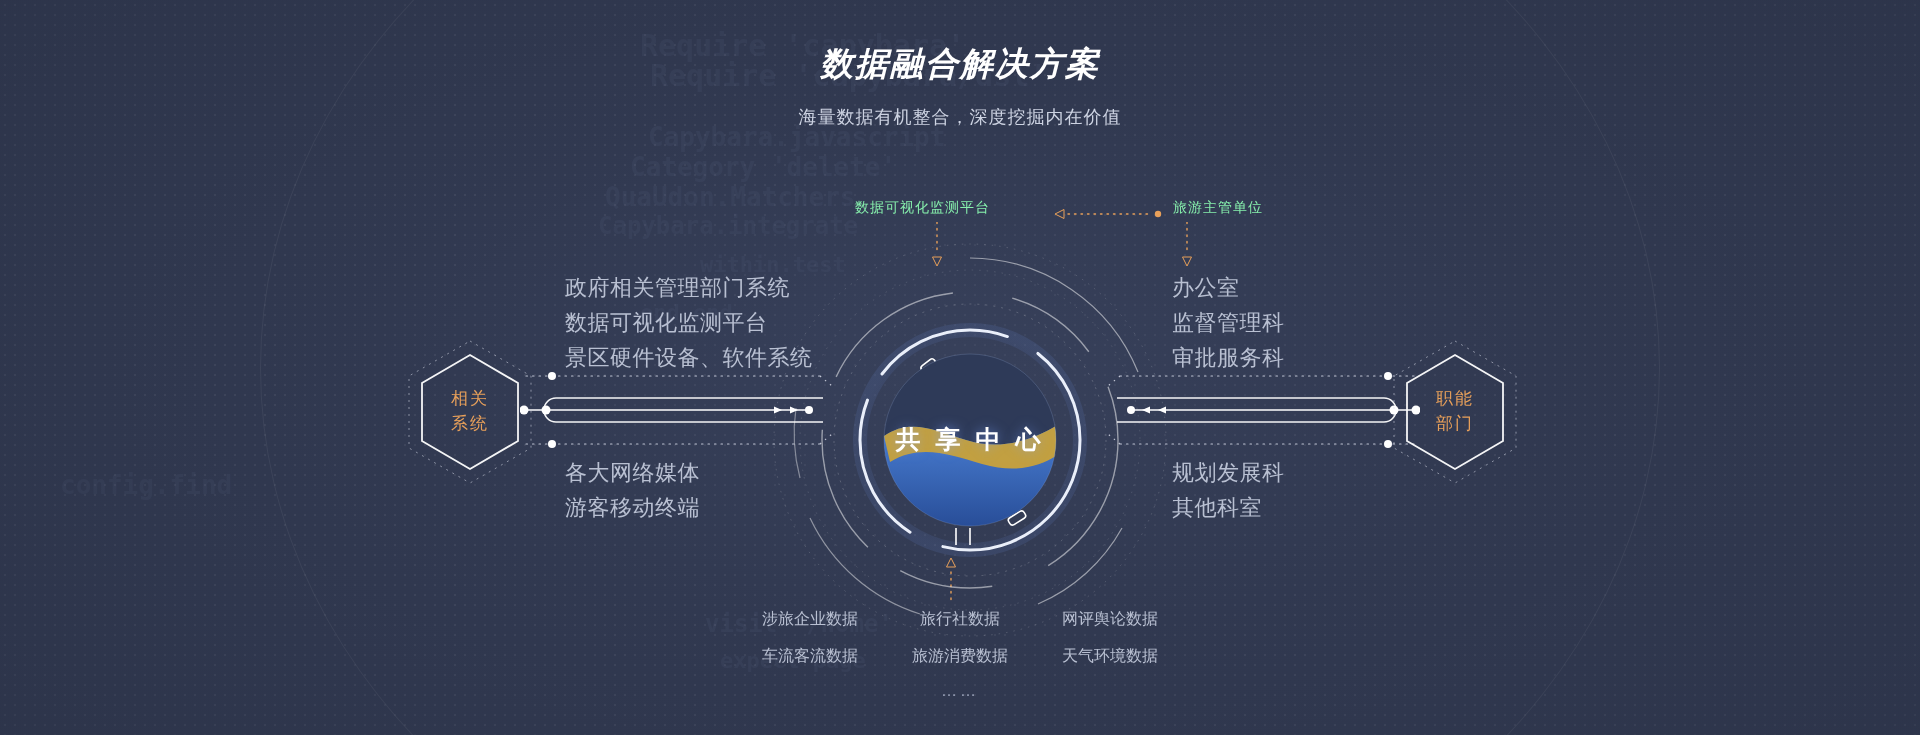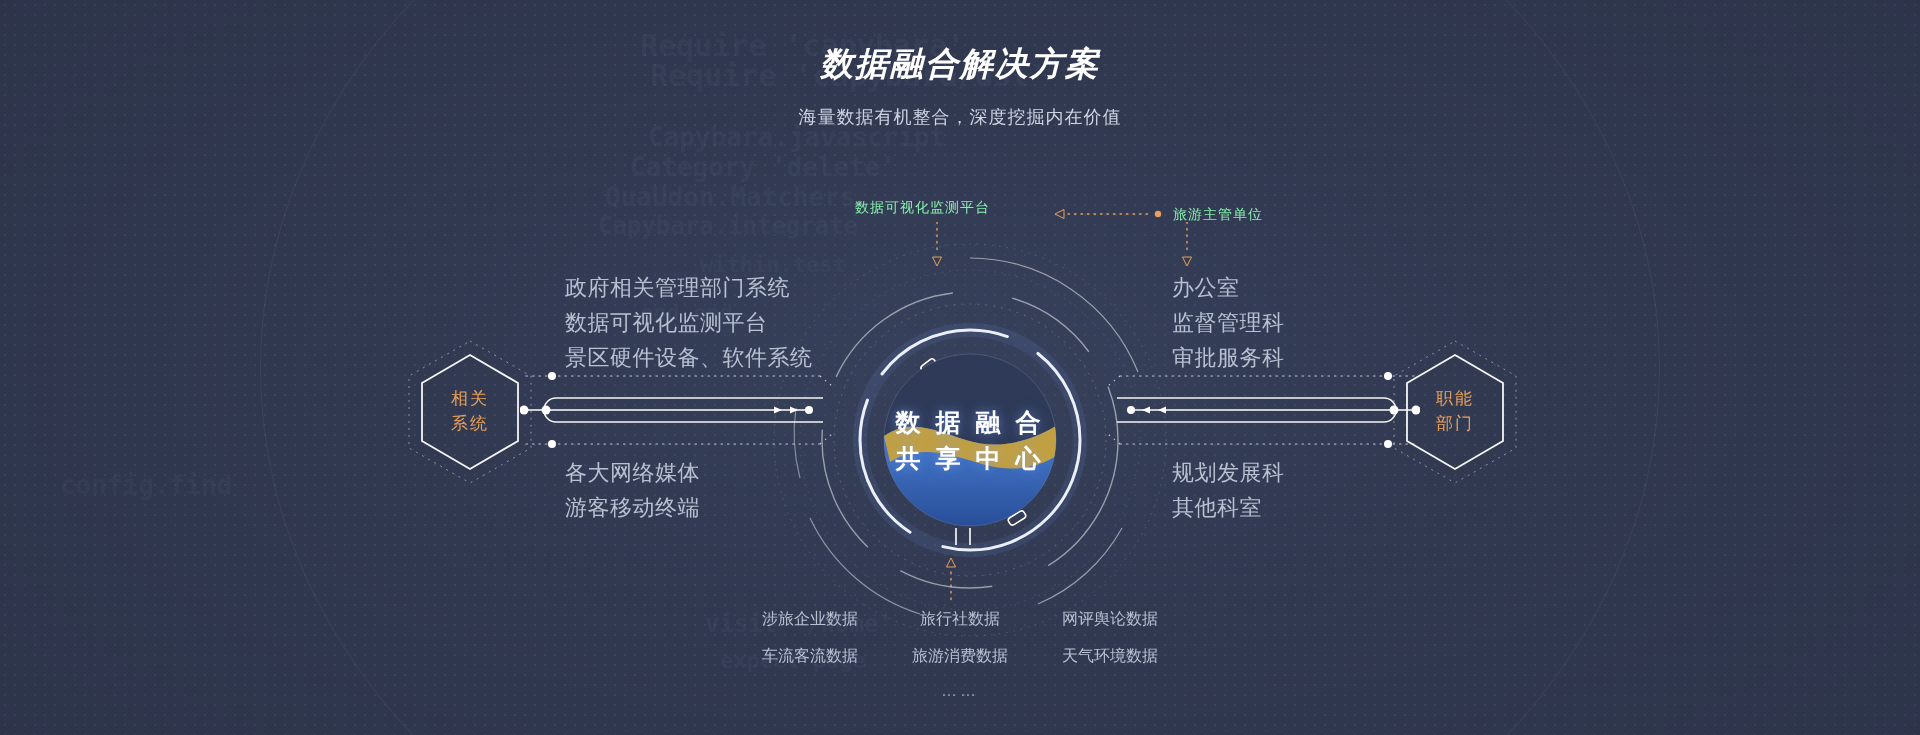--- a/index.html
+++ b/index.html
@@ -62,21 +62,21 @@
 
   
   .top-label{
     position:absolute;
     font-size:14px;
     color:#86efac;
     letter-spacing:1px;
     white-space:nowrap;
   }
   #lbl-platform{ left:855px; top:199px; }
-  #lbl-authority{ left:1173px; top:199px;margin-top:7px; }
+  #lbl-authority{ left:1173px; top:199px; }
 
   .top-connector{
     position:absolute;
     left:1055px; top:208px;
     width:110px; height:12px;
   }
 
   
   .hex-wrap{ position:absolute; width:150px; height:150px; }
   #hex-left { left:395px; top:337px; }
@@ -304,16 +304,15 @@
     <path d="M186 288 L186 305 M200 288 L200 305" stroke="#ffffff" stroke-width="1.6" fill="none"></path>
 
     <circle cx="200" cy="200" r="86" fill="#2e3a58"></circle>
     <g clip-path="url(#coreClip)">
       <path d="M114 196 C140 178 164 190 196 200 C230 211 262 200 286 186 L286 290 L114 290 Z" fill="url(#blueGrad)"></path>
       <path d="M120 222 C150 204 178 214 212 224 C246 234 270 226 286 216 L286 186 C262 200 230 211 196 200 C164 190 140 178 114 196 Z" fill="#c9a23a" opacity="0.95"></path>
     </g>
     <circle cx="200" cy="200" r="86" fill="none" stroke="rgba(180,205,255,0.18)" stroke-width="1"></circle>
   </svg>
   <div id="hub-text">
-    <div>数 据 融 合</div>
     <div>共 享 中 心</div>
   </div>
 </div>
 
 </body></html>

